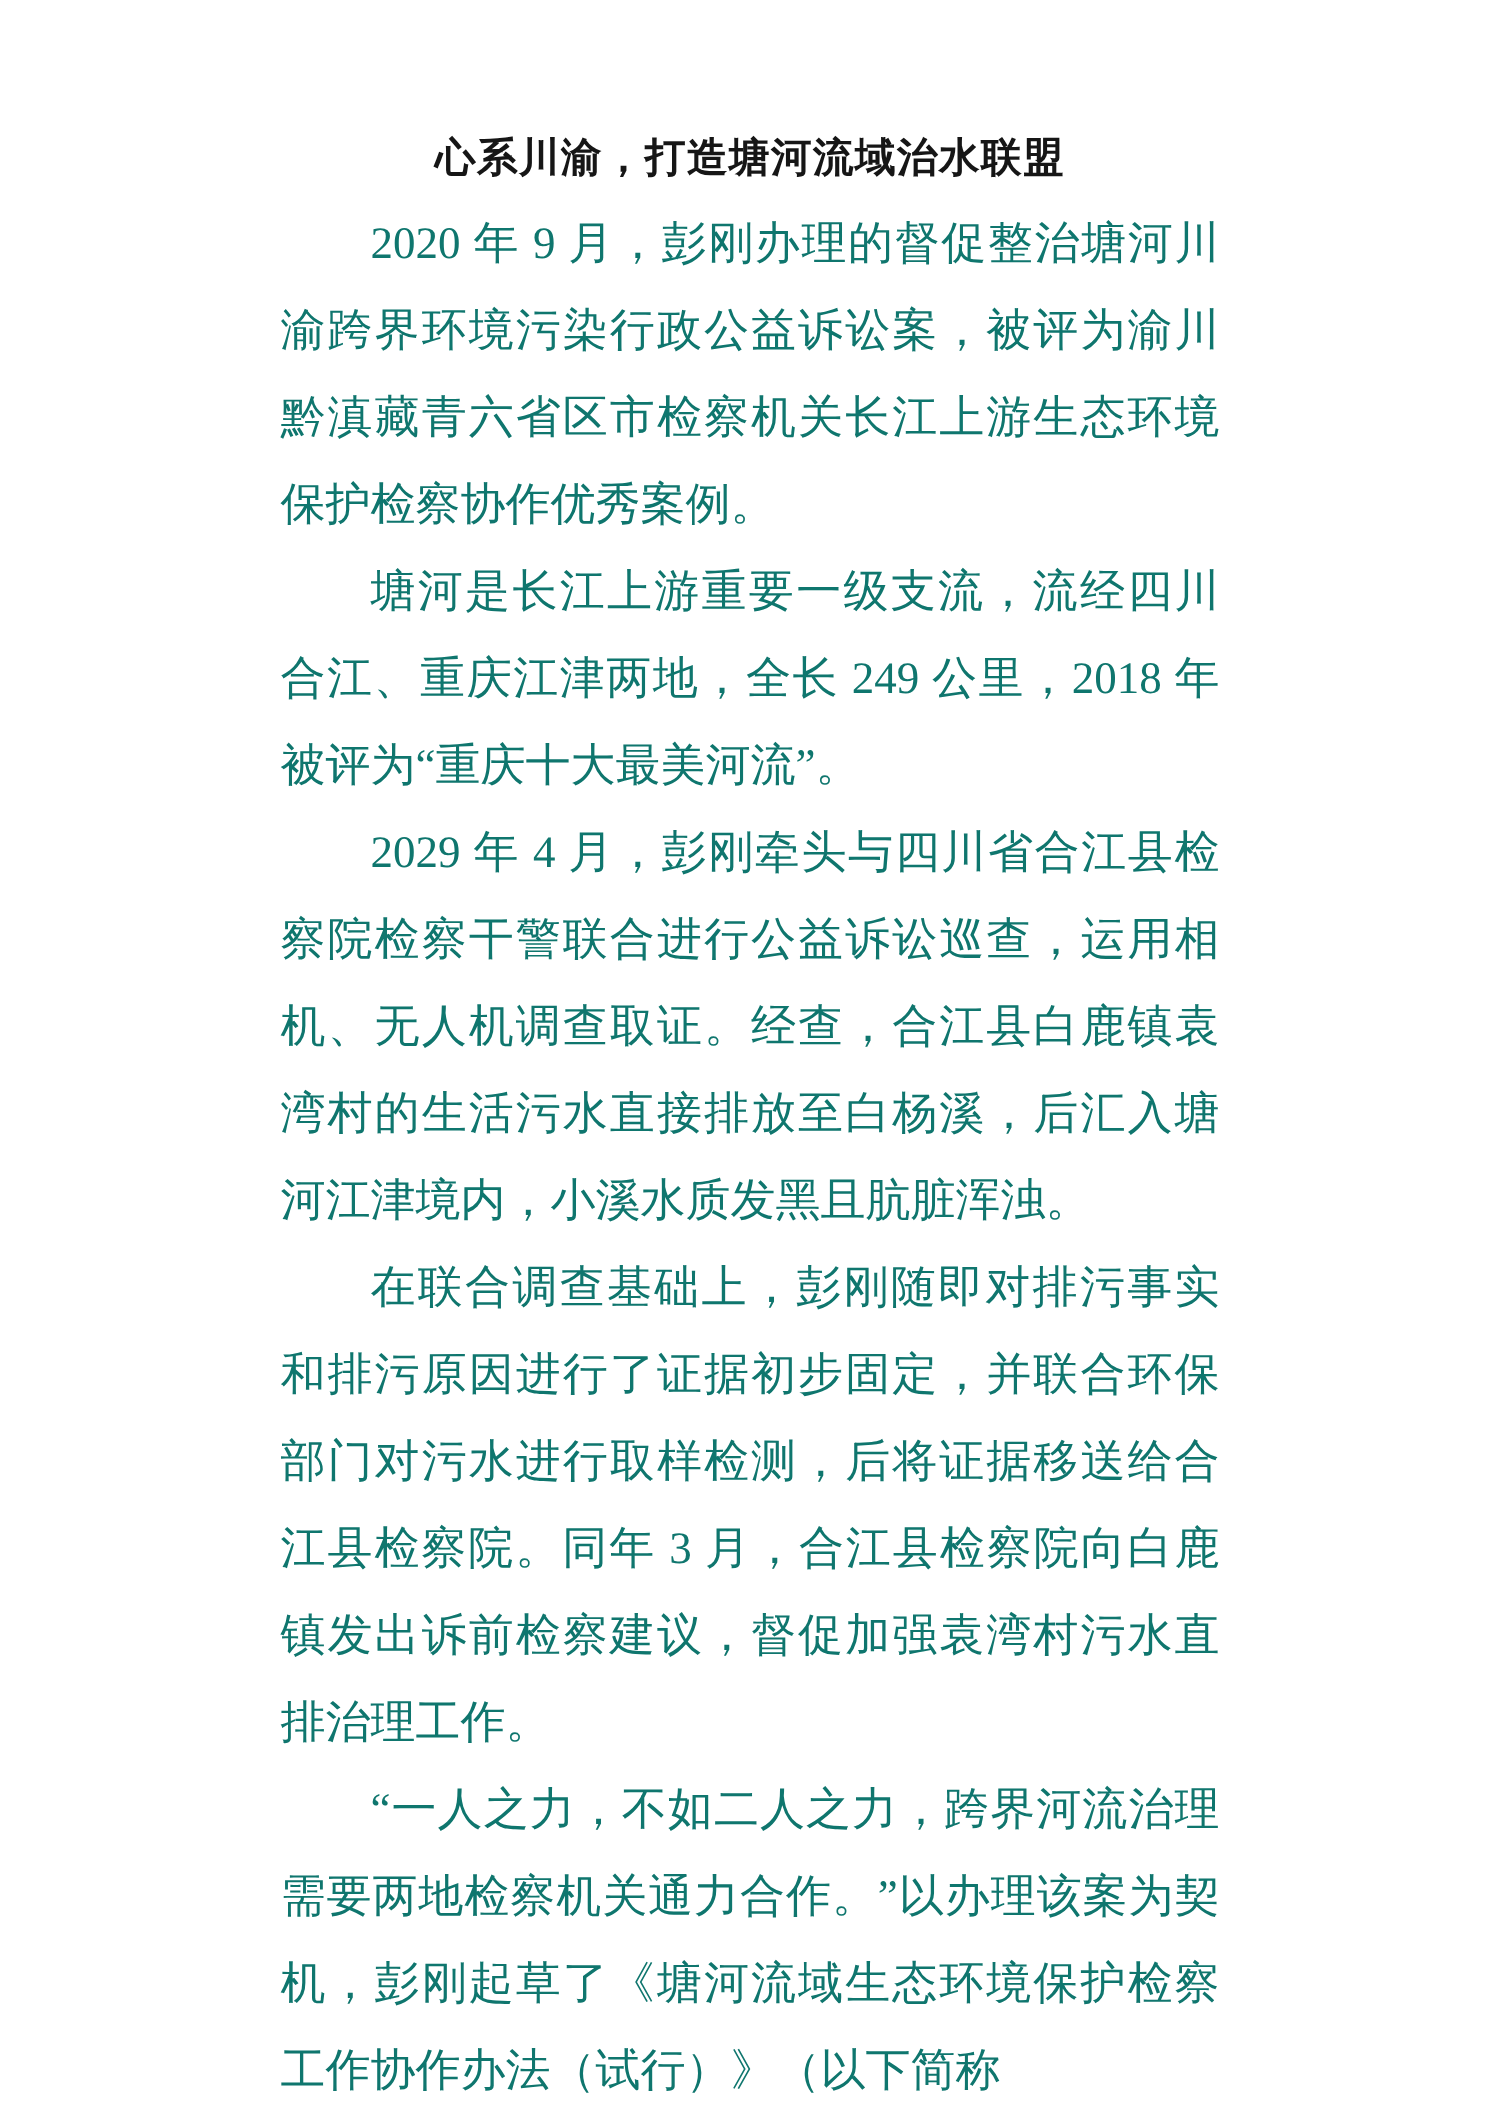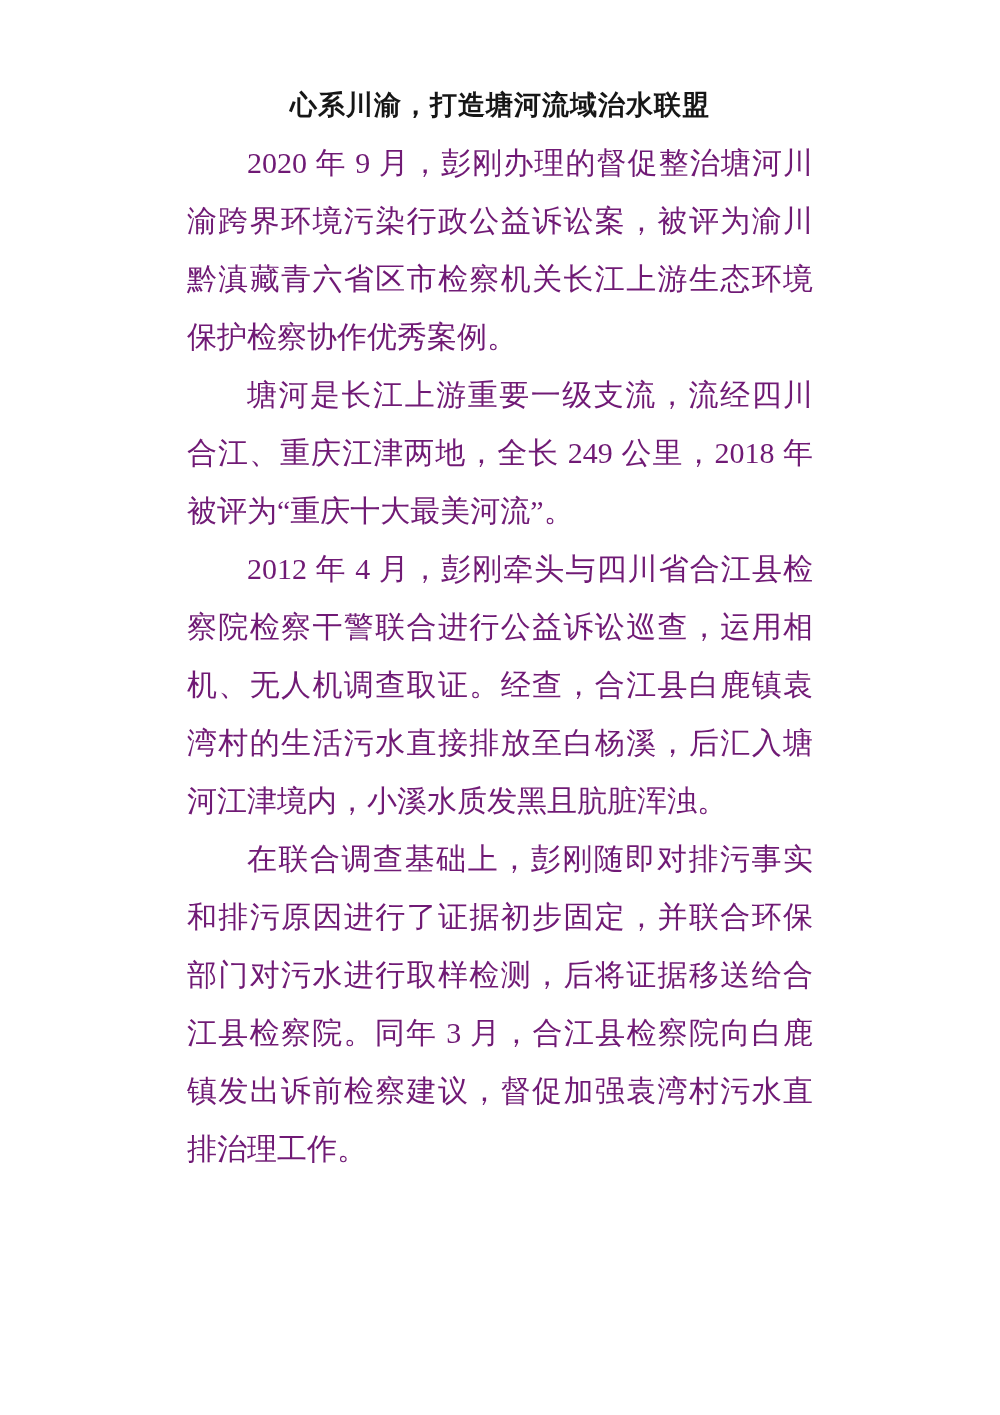--- a/index.html
+++ b/index.html
@@ -29,25 +29,26 @@
     color: #161616;
     letter-spacing: 1px;
   }
   .para {
     margin: 0;
     font-size: 30px;
     line-height: 58px;
     text-align: justify;
     text-justify: inter-ideograph;
     text-indent: 2em;
-    color: #701a75;
+    color: #0f766e;
   }
 </style>
 </head>
 <body>
 
 <div class="page">
   <h1 class="doc-title">心系川渝，打造塘河流域治水联盟</h1>
   <p class="para">2020 年 9 月，彭刚办理的督促整治塘河川渝跨界环境污染行政公益诉讼案，被评为渝川黔滇藏青六省区市检察机关长江上游生态环境保护检察协作优秀案例。</p>
   <p class="para">塘河是长江上游重要一级支流，流经四川合江、重庆江津两地，全长 249 公里，2018 年被评为“重庆十大最美河流”。</p>
-  <p class="para">2012 年 4 月，彭刚牵头与四川省合江县检察院检察干警联合进行公益诉讼巡查，运用相机、无人机调查取证。经查，合江县白鹿镇袁湾村的生活污水直接排放至白杨溪，后汇入塘河江津境内，小溪水质发黑且肮脏浑浊。</p>
+  <p class="para">2029 年 4 月，彭刚牵头与四川省合江县检察院检察干警联合进行公益诉讼巡查，运用相机、无人机调查取证。经查，合江县白鹿镇袁湾村的生活污水直接排放至白杨溪，后汇入塘河江津境内，小溪水质发黑且肮脏浑浊。</p>
   <p class="para">在联合调查基础上，彭刚随即对排污事实和排污原因进行了证据初步固定，并联合环保部门对污水进行取样检测，后将证据移送给合江县检察院。同年 3 月，合江县检察院向白鹿镇发出诉前检察建议，督促加强袁湾村污水直排治理工作。</p>
+  <p class="para">“一人之力，不如二人之力，跨界河流治理需要两地检察机关通力合作。”以办理该案为契机，彭刚起草了《塘河流域生态环境保护检察工作协作办法（试行）》（以下简称</p>
 </div>
 
 </body></html>

